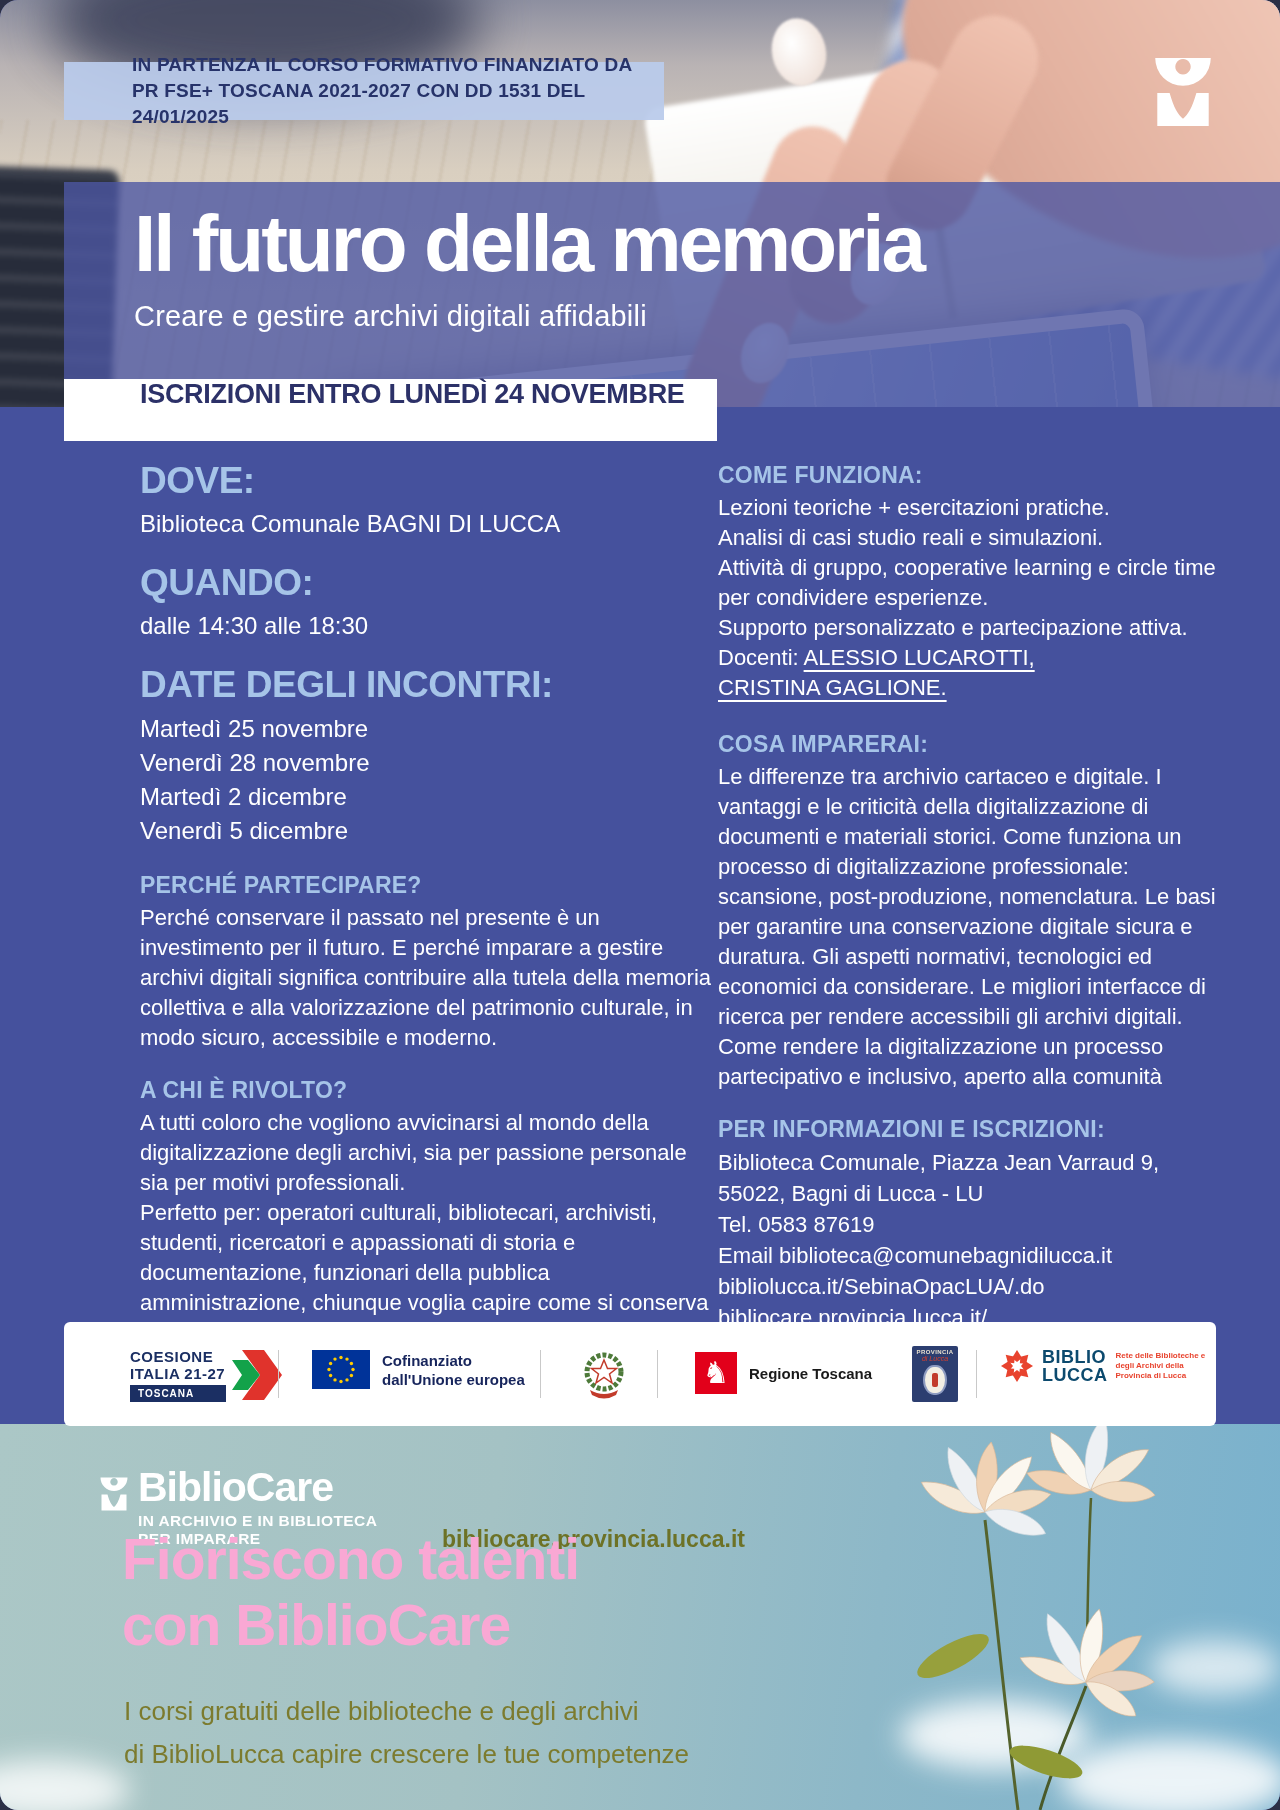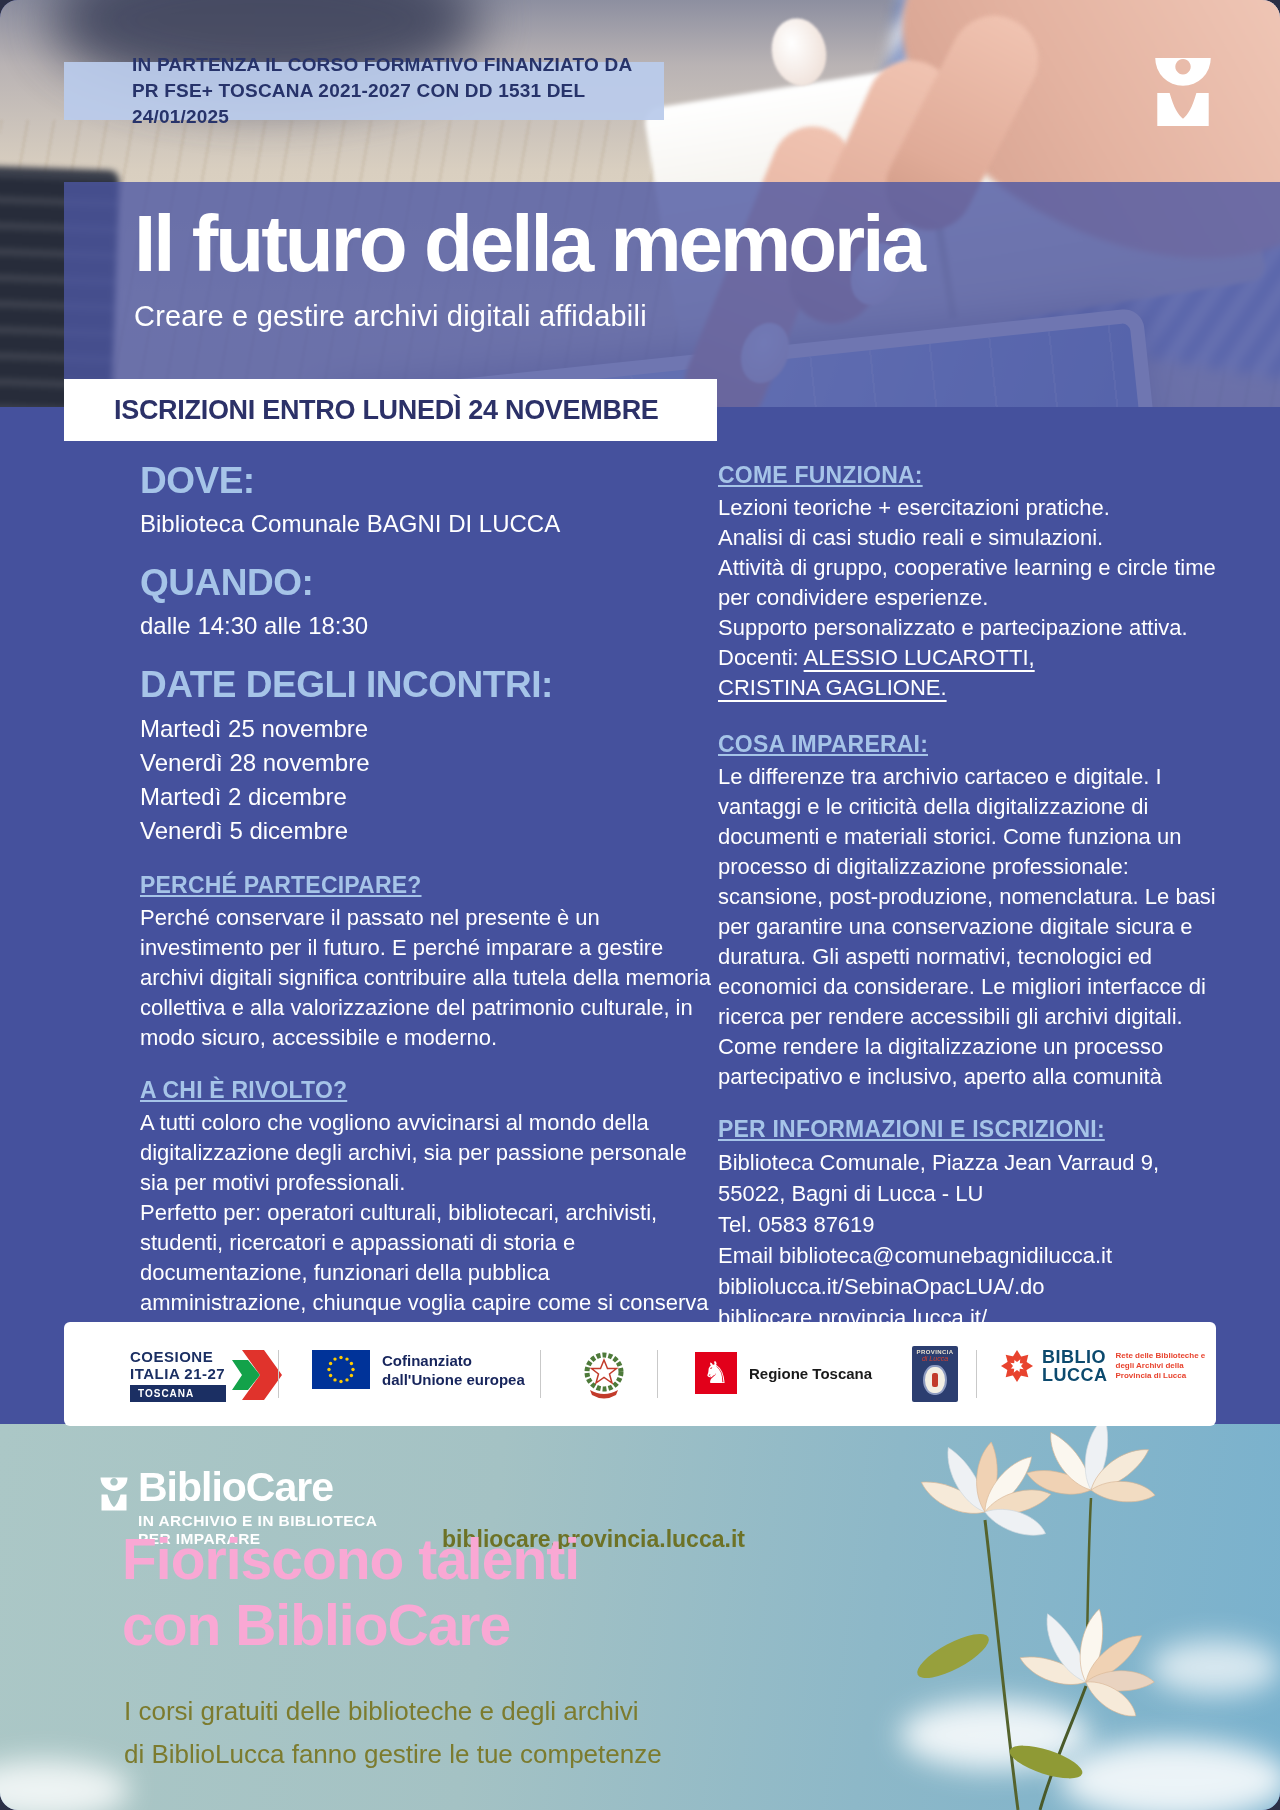--- a/index.html
+++ b/index.html
@@ -39,29 +39,29 @@
   .funding-badge { position:absolute; left:64px; top:62px; width:600px; height:58px; z-index:7;
     background:rgba(186,203,235,.94); display:flex; flex-direction:column; justify-content:center; padding-left:68px; }
   .funding-badge div { font-size:19px; font-weight:700; color:#27336a; line-height:26px; letter-spacing:.2px; }
   .mark-top { position:absolute; left:1152px; top:58px; z-index:7; }
 
   
   .overlay { position:absolute; left:64px; top:182px; width:1216px; height:225px; background:rgba(77,88,162,.80); z-index:5; }
   .hero-title { position:absolute; left:70px; top:16px; color:#ffffff; font-size:80px; font-weight:700; letter-spacing:-3px; }
   .hero-subtitle { position:absolute; left:70px; top:118px; color:#ffffff; font-size:29px; font-weight:400; letter-spacing:.2px; }
   .deadline-box { position:absolute; left:64px; top:379px; width:653px; height:62px; background:#ffffff; z-index:8;
-    display:flex; align-items:center; padding-left:50px; }
+    display:flex; padding-left:76px; }
   .deadline-box span { font-size:27px; font-weight:700; color:#2c3168; letter-spacing:-.3px; }
 
   
   .col { position:absolute; color:#ffffff; z-index:3; }
   .col-left  { left:140px; top:460px; width:572px; }
   .col-right { left:718px; top:462px; width:514px; }
   .h-big   { color:#a6c4e8; font-size:37px; font-weight:700; letter-spacing:-.5px; margin-bottom:6px; }
-  .h-small { color:#a6c4e8; font-size:23px; font-weight:700; margin-bottom:4px; letter-spacing:.2px;text-decoration:underline; }
+  .h-small { color:#a6c4e8; font-size:23px; font-weight:700; margin-bottom:4px; letter-spacing:.2px; }
   .val     { font-size:24px; line-height:32px; margin-bottom:22px; }
   .date-line { font-size:24px; line-height:34px; }
   .body-text { font-size:22px; line-height:30px; margin-bottom:24px; }
   .body-text.tight { margin-bottom:0; }
   .mt { margin-top:22px; }
   .uline { text-decoration:underline; text-underline-offset:5px; text-decoration-thickness:2px; }
   .info-line { font-size:22px; line-height:31px; }
 
   
   .partners { position:absolute; left:64px; top:1322px; width:1152px; height:104px; background:#ffffff; border-radius:6px; z-index:6; }
@@ -347,16 +347,16 @@
       </div>
     </div>
   </div>
   <div class="bc-url">bibliocare.provincia.lucca.it</div>
   <div class="headline">
     <div>Fioriscono talenti</div>
     <div>con BiblioCare</div>
   </div>
   <div class="footer-body">
     <div>I corsi gratuiti delle biblioteche e degli archivi</div>
-    <div>di BiblioLucca fanno gestire le tue competenze</div>
+    <div>di BiblioLucca capire crescere le tue competenze</div>
   </div>
 
 </div>
 
 </body></html>

